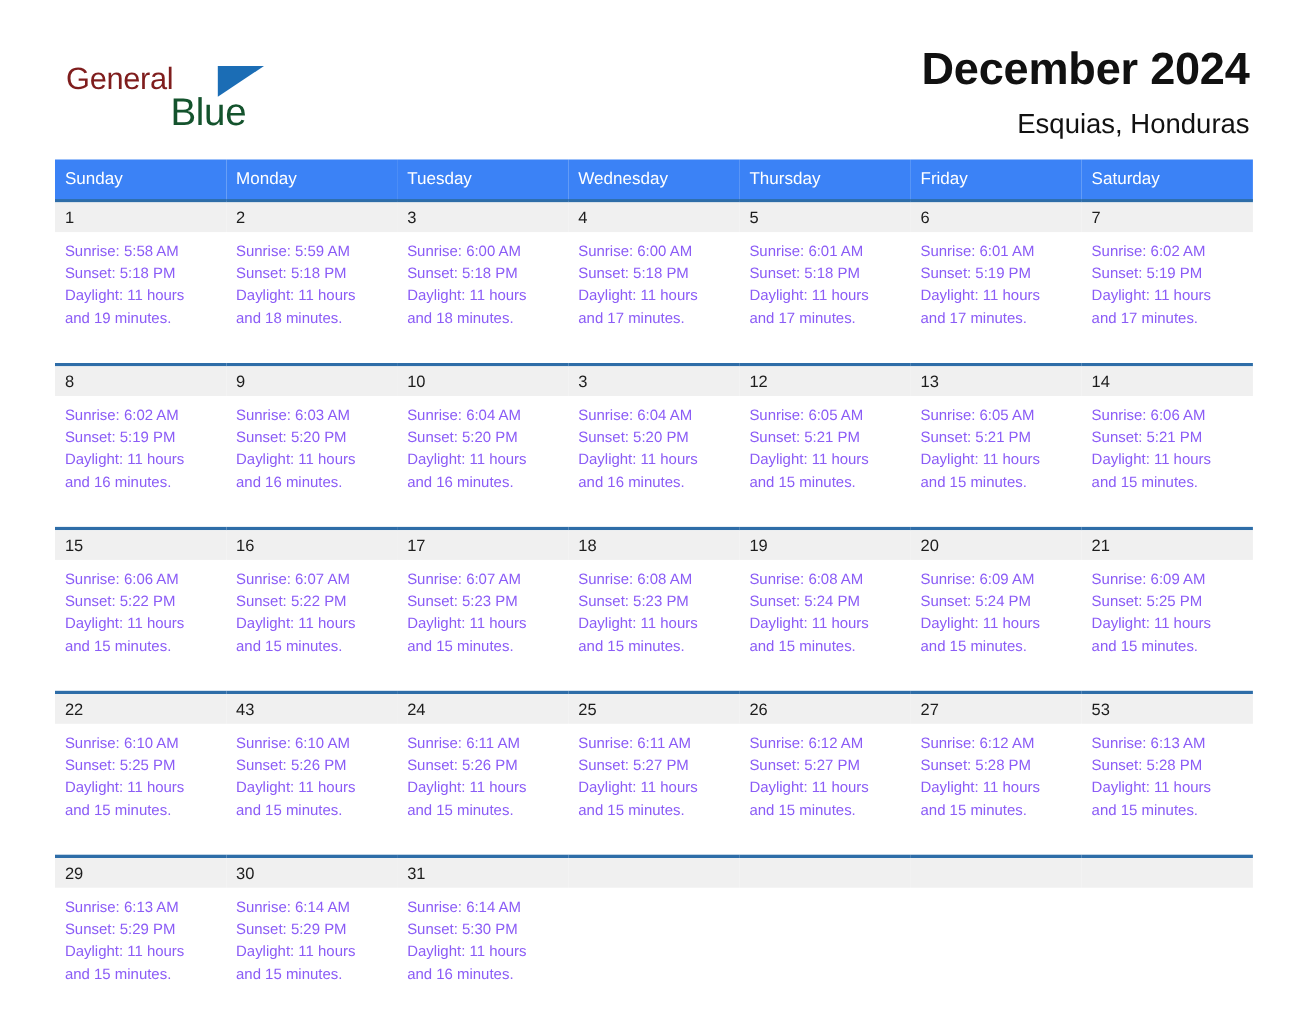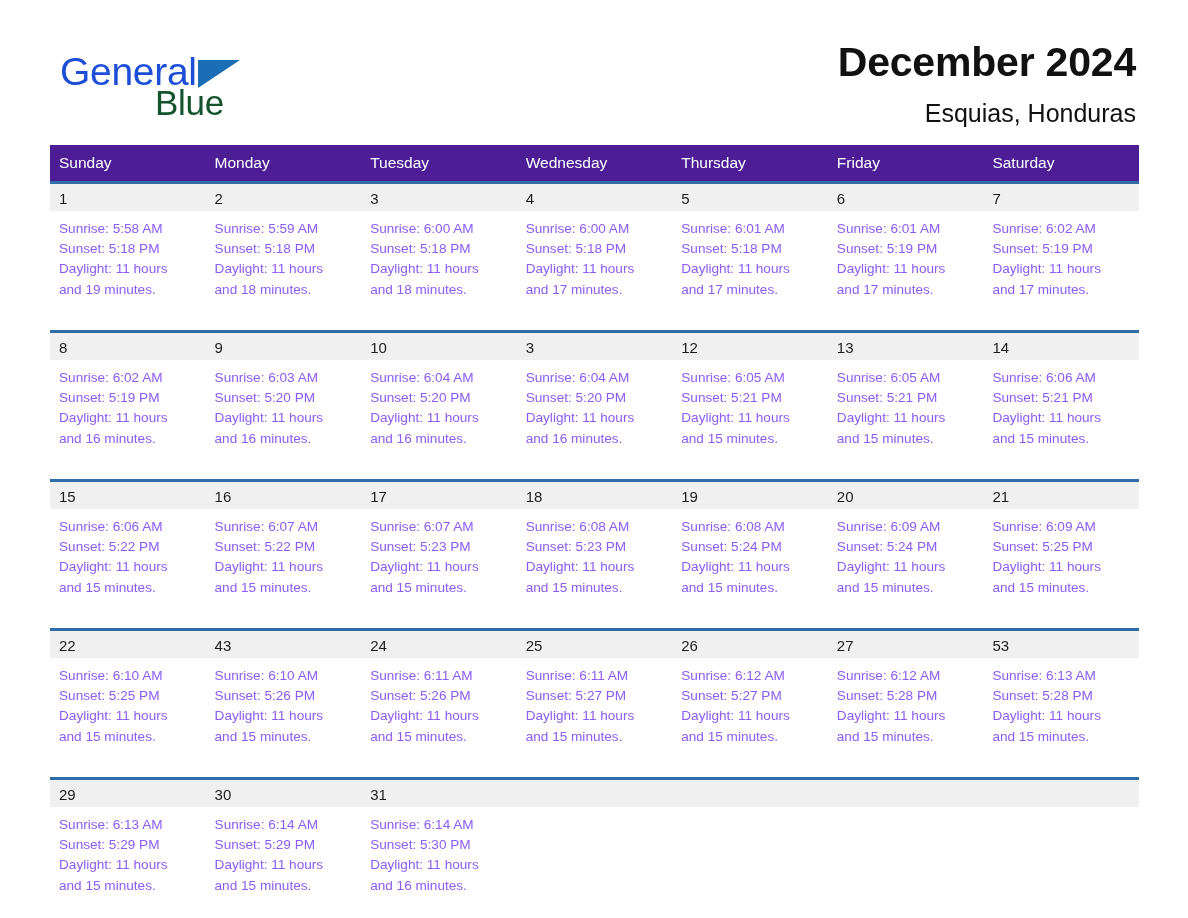--- a/index.html
+++ b/index.html
@@ -31,23 +31,23 @@
   }
   .brand {
     position: relative;
     width: 260px;
     height: 80px;
   }
   .brand-general {
     position: absolute;
     left: 10px;
     top: 14px;
-    font-size: 39px;
+    font-size: 28px;
     line-height: 40px;
-    color: #1d4ed8;
+    color: #7f1d1d;
     letter-spacing: -0.3px;
     font-weight: 400;
   }
   .brand-tri {
     position: absolute;
     left: 148px;
     top: 22px;
     width: 0;
     height: 0;
     border-left: 42px solid #1b6db5;
@@ -83,21 +83,21 @@
   }
 
   
   .calendar {
     margin-top: 17px;
     width: 1089px;
     border-collapse: collapse;
     table-layout: fixed;
   }
   .calendar th {
-    background: #4c1d95;
+    background: #3b82f6;
     color: #ffffff;
     font-size: 15.5px;
     font-weight: 400;
     text-align: left;
     padding: 8px 0 9px 9px;
     height: 19px;
     vertical-align: middle;
   }
   .calendar td {
     vertical-align: top;

